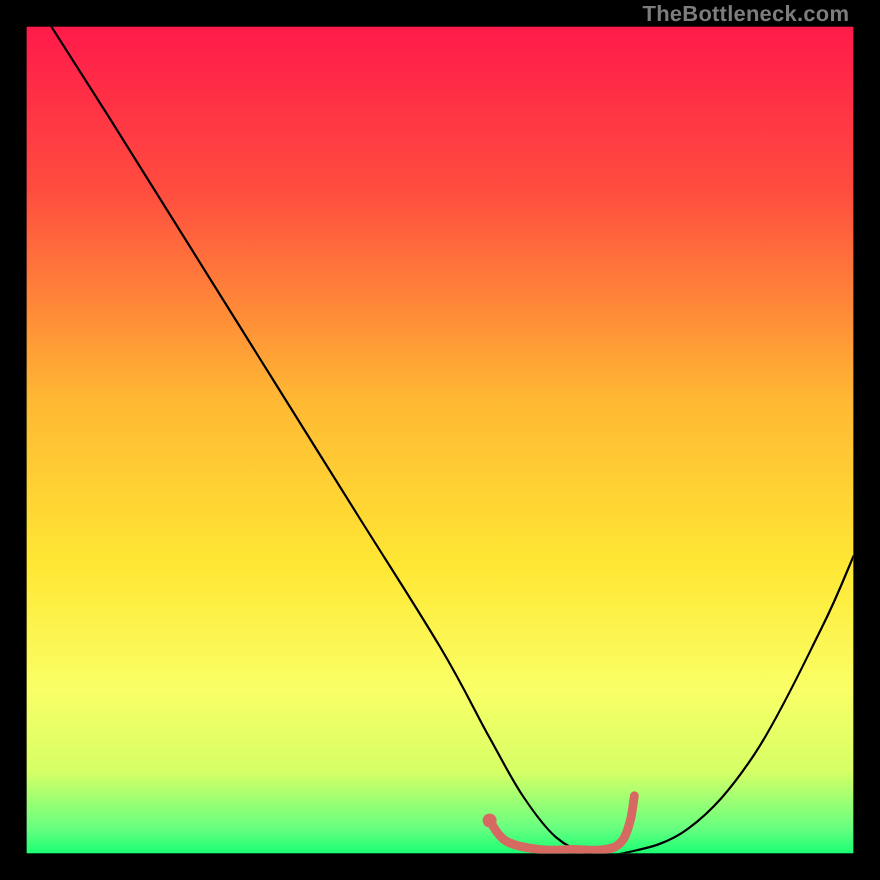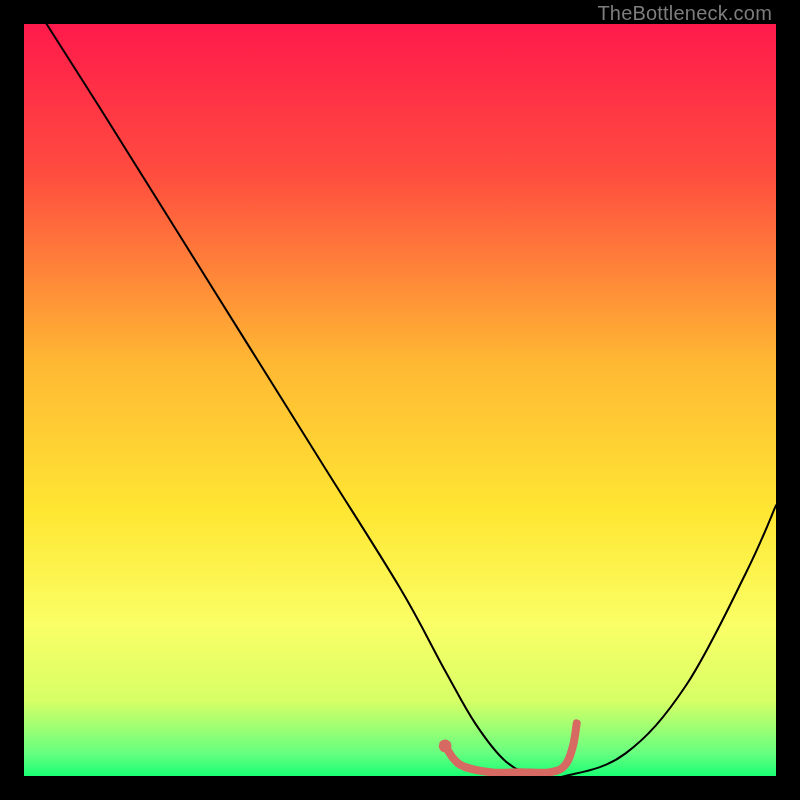--- a/index.html
+++ b/index.html
@@ -25,21 +25,21 @@
     top: 0;
     width: 752px;
     height: 752px;
   }
   .watermark {
     position: absolute;
     top: 2px;
     right: 28px;
     color: #7d7d7d;
     font-size: 20px;
-    font-weight: 400;
+    font-weight: 700;
     letter-spacing: 0.2px;
   }
   svg { display: block; }
 </style>
 </head>
 <body>
 
 <div class="watermark">TheBottleneck.com</div>
 
 <div class="frame">

